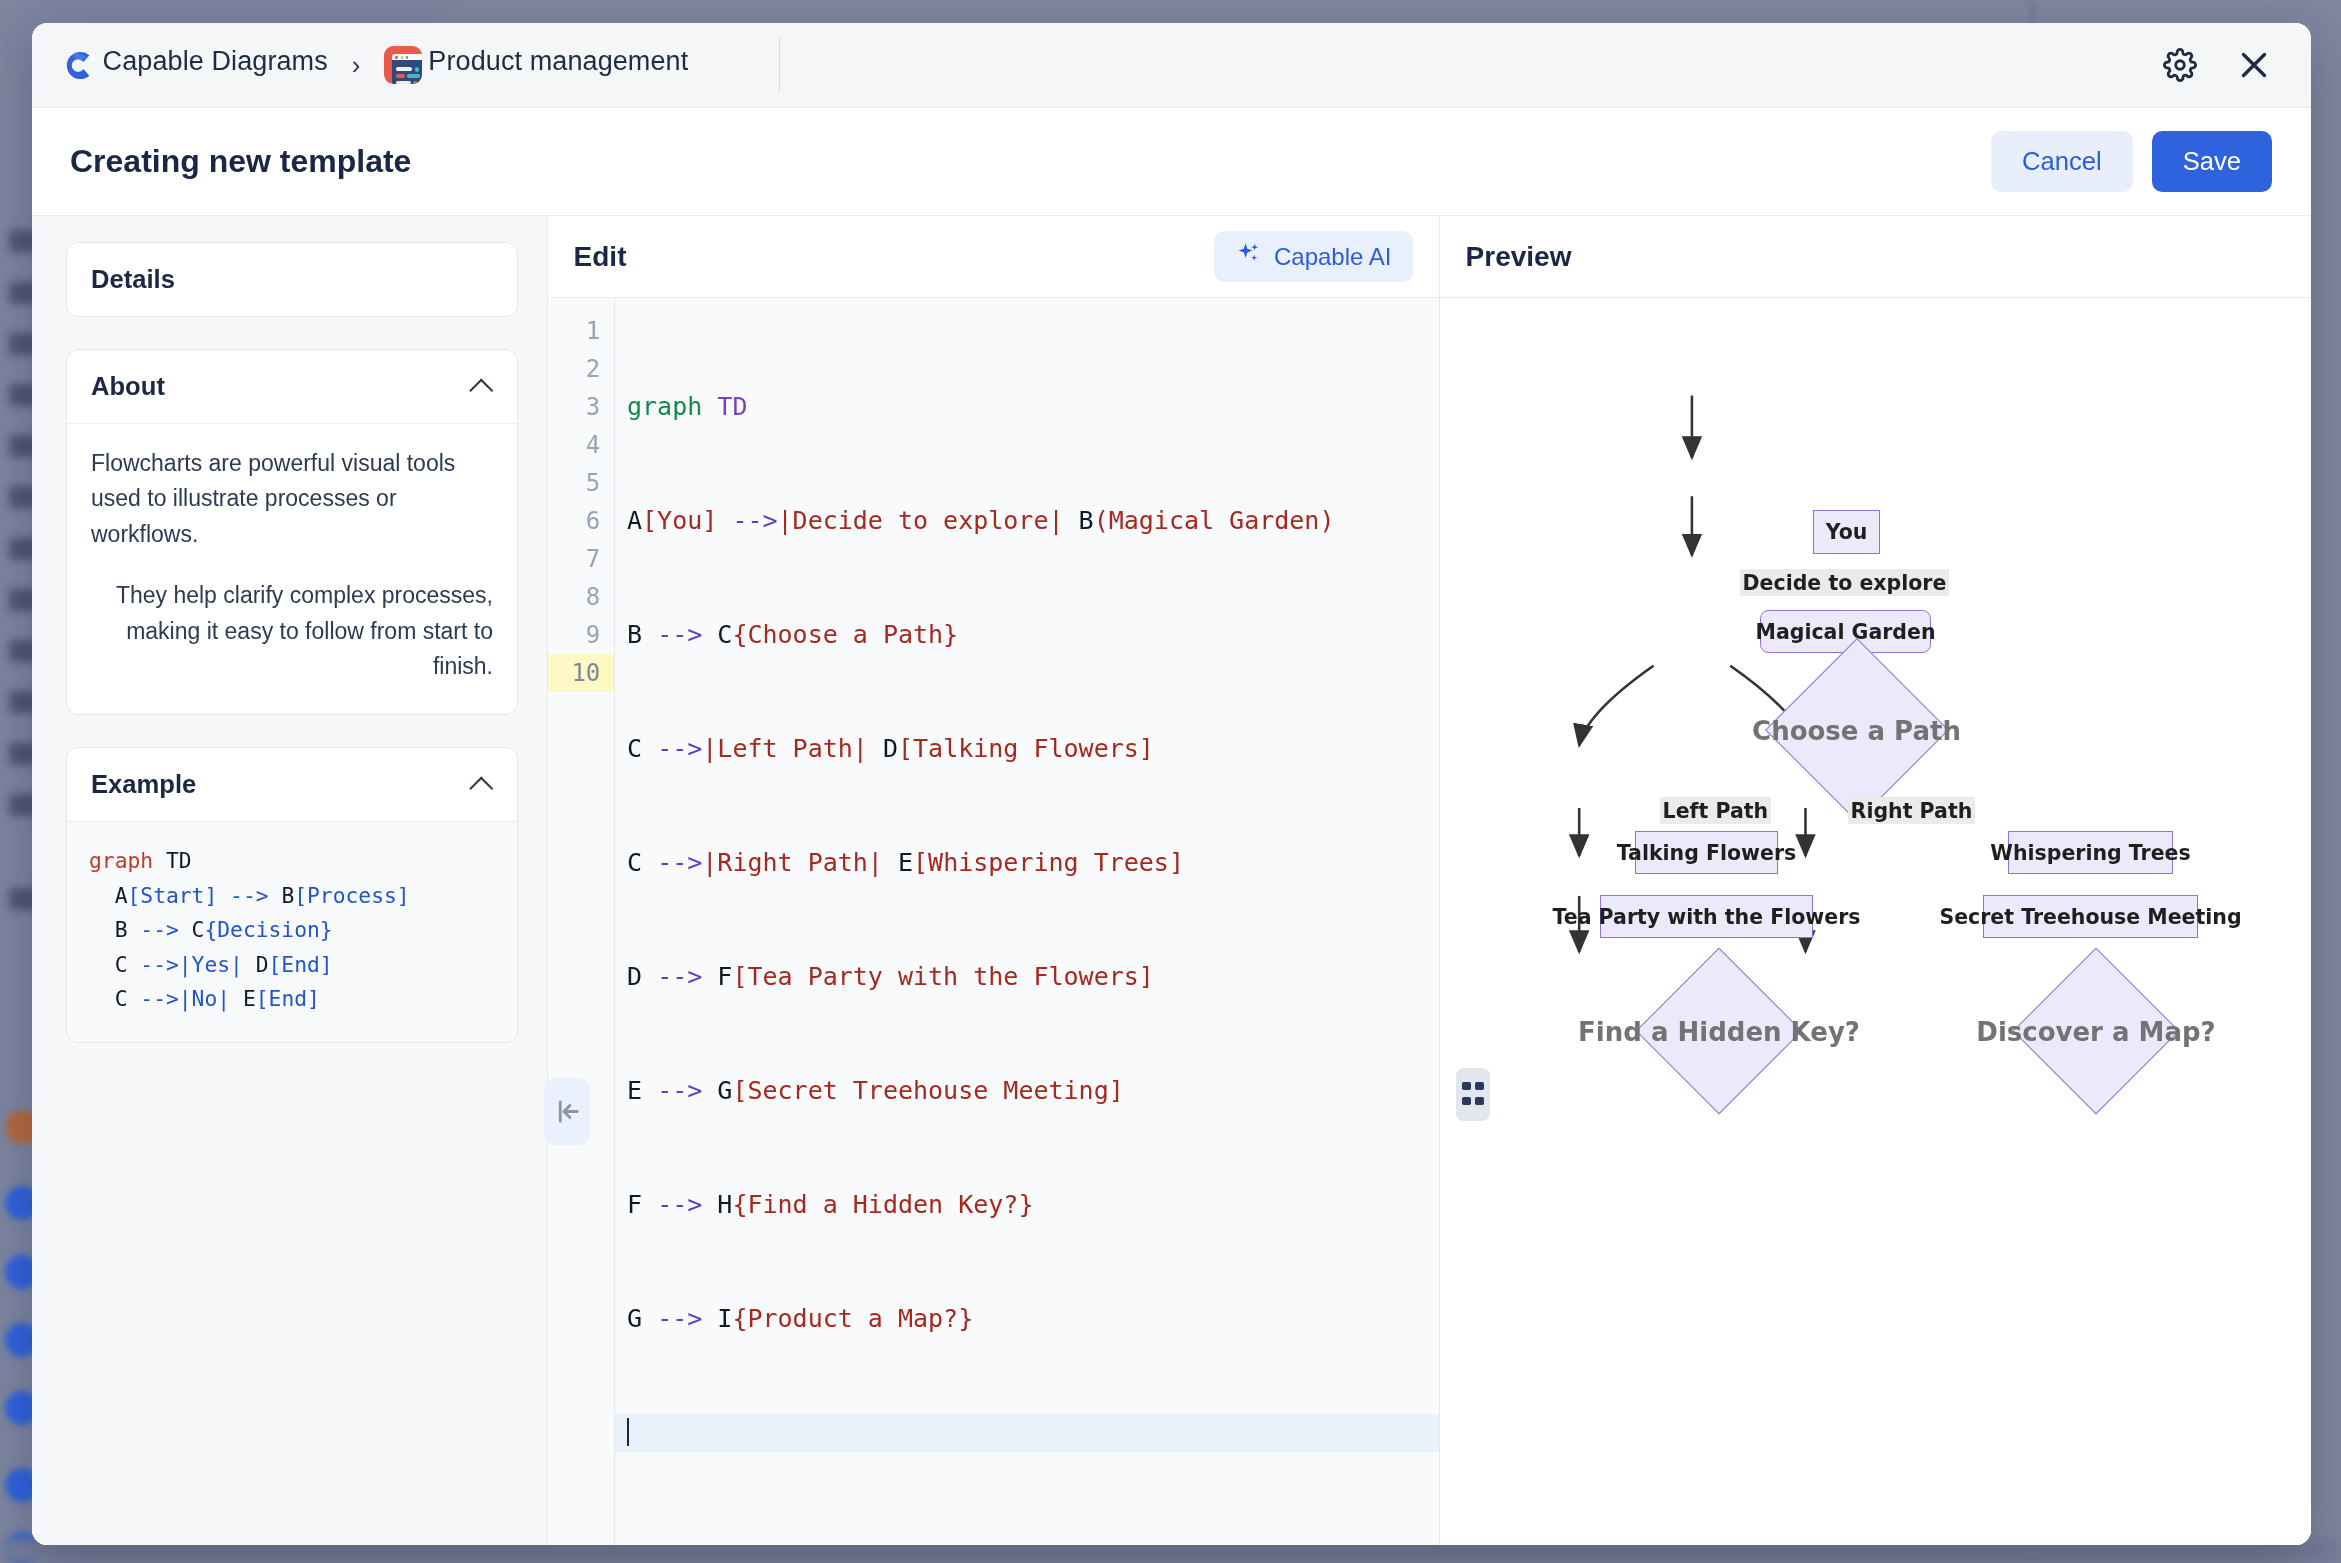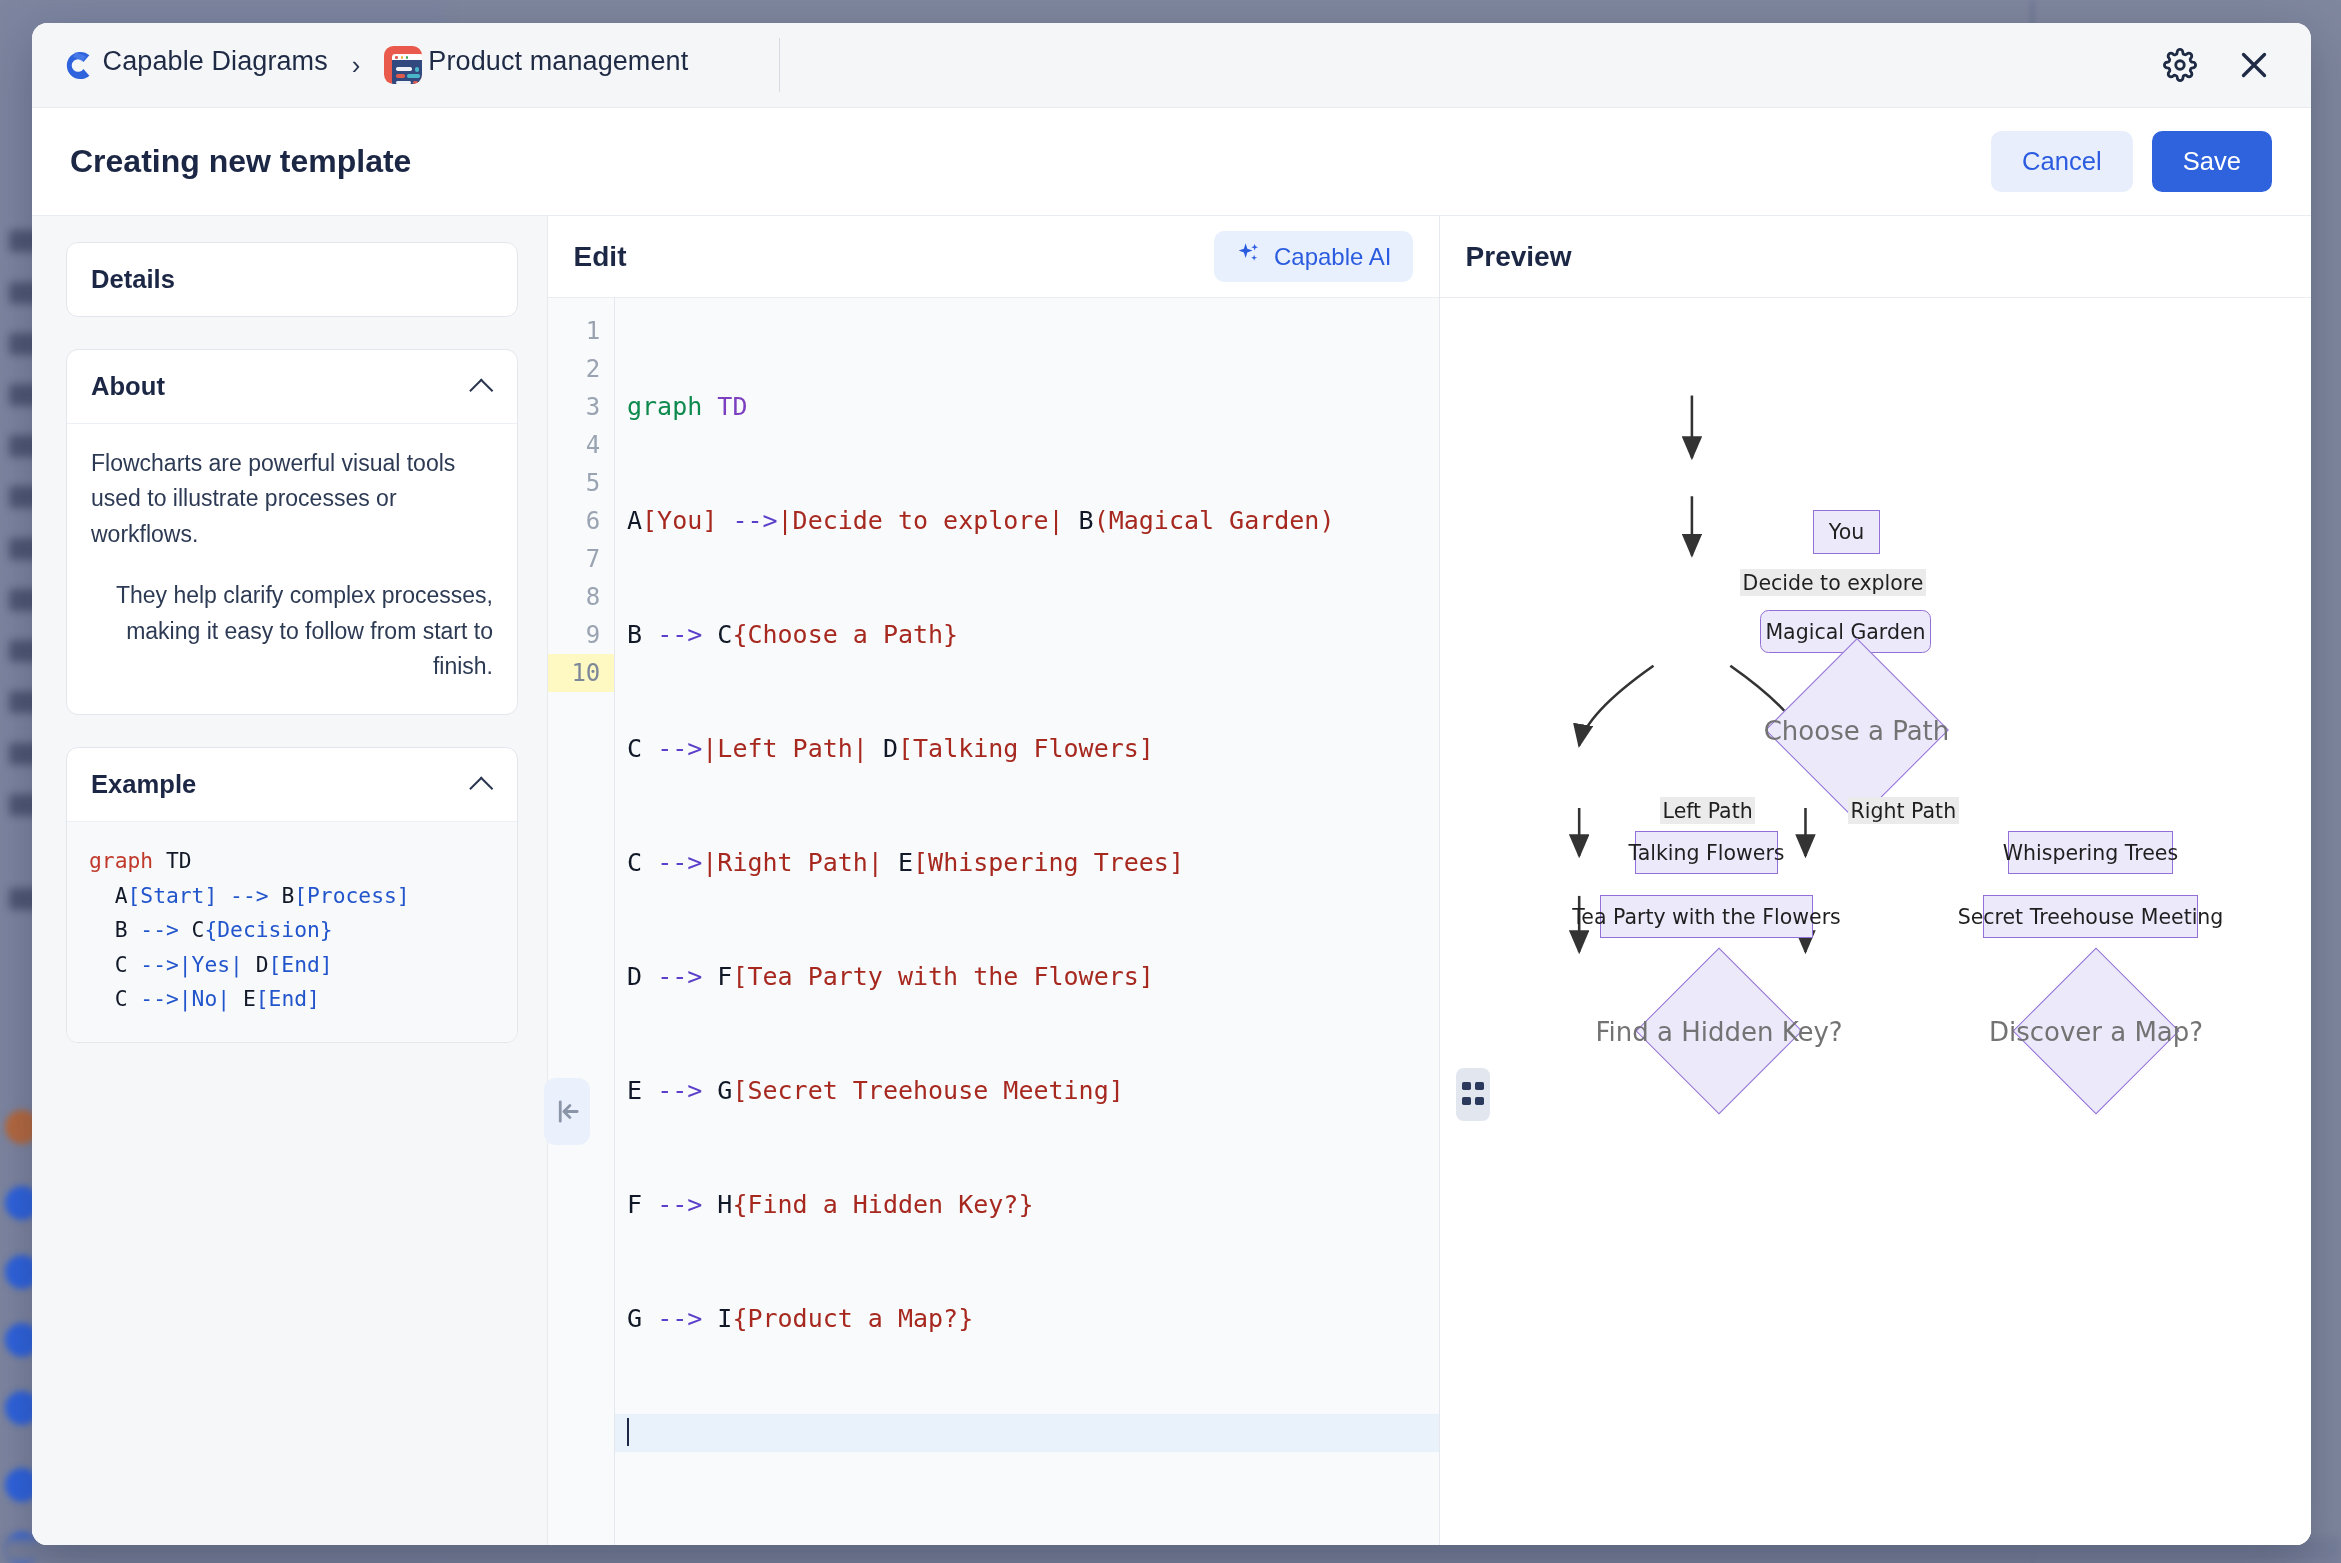--- a/index.html
+++ b/index.html
@@ -220,21 +220,21 @@
     position: absolute; left: 1424px; top: 852px;
     width: 34px; height: 53px; border-radius: 7.7px; background: #e2e7ef;
     display: grid; grid-template-columns: 1fr 1fr; grid-template-rows: 1fr 1fr;
     gap: 4.3px; align-content: center; justify-content: center;
     padding: 13.7px 7.7px; cursor: col-resize; z-index: 9;
   }
   .drag-handle i { width: 8.5px; height: 8.5px; background: #2b3a5c; border-radius: 1.7px; display:block; }
 
   
   .preview-col { flex: 0 0 871px; display: flex; flex-direction: column; background: #fff; min-width:0;}
-  .preview-canvas { flex: 1 1 auto; background: #ffffff; position: relative; overflow: hidden; }
+  .preview-canvas { flex: 1 1 auto; background: #ffffff; position: relative; overflow: hidden; font-weight: bold; }
 
   
   .mnode {
     position: absolute; background: #ece9fb; border: 1.7px solid #9370d8;
     display: flex; align-items: center; justify-content: center;
     font-size: 20.5px; color: #1f1f1f; white-space: nowrap;
     font-family: "DejaVu Sans", sans-serif;
   }
   .mnode.rect { border-radius: 0; }
   .mnode.round { border-radius: 8.5px; }

